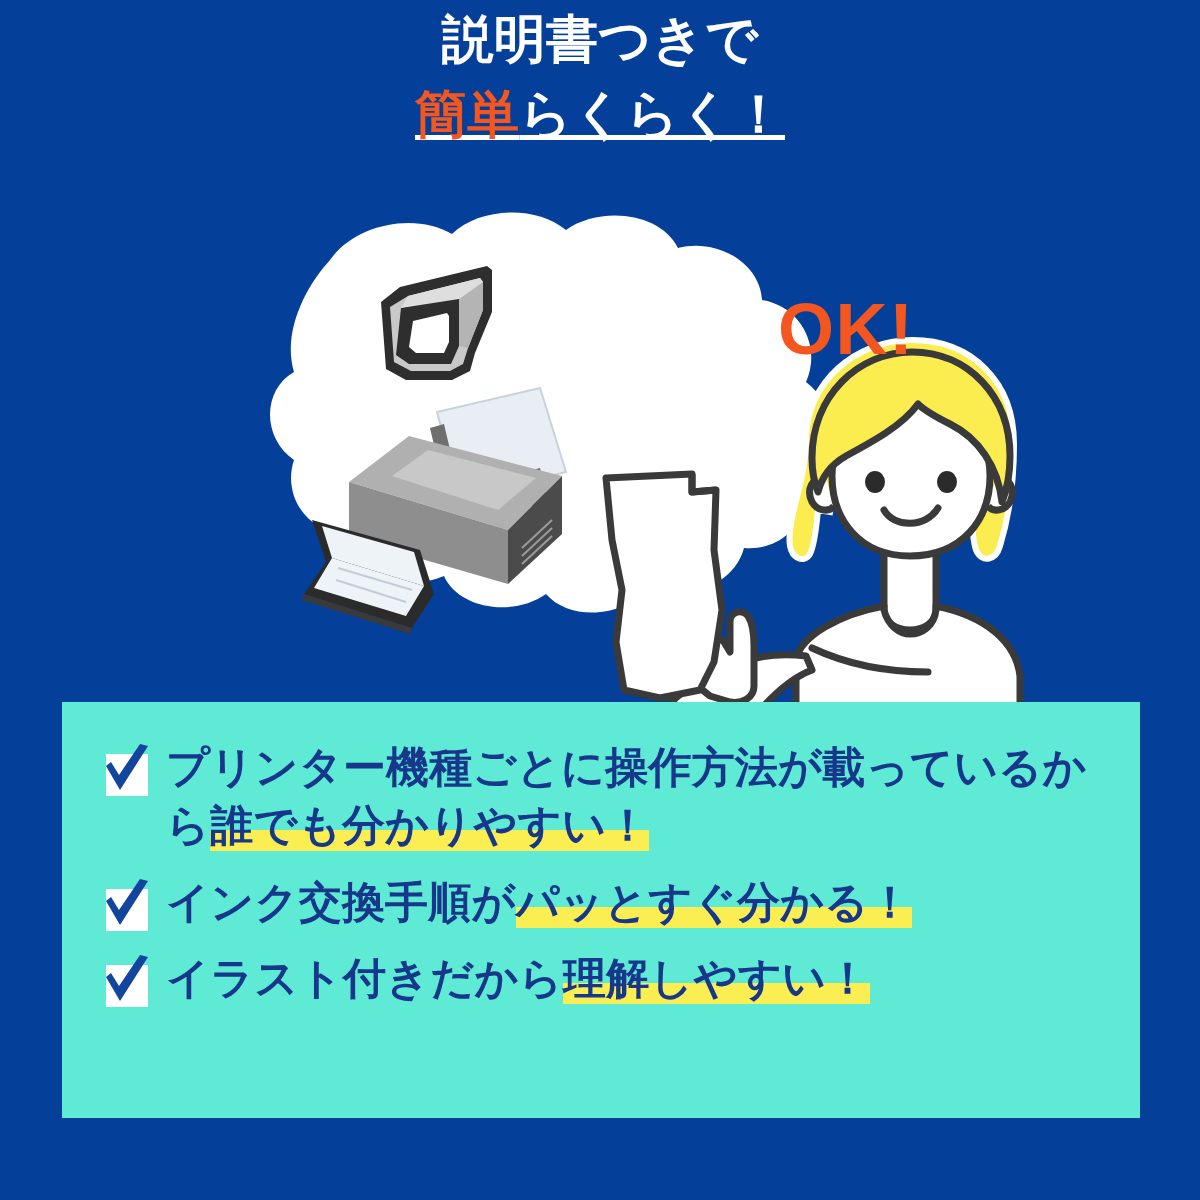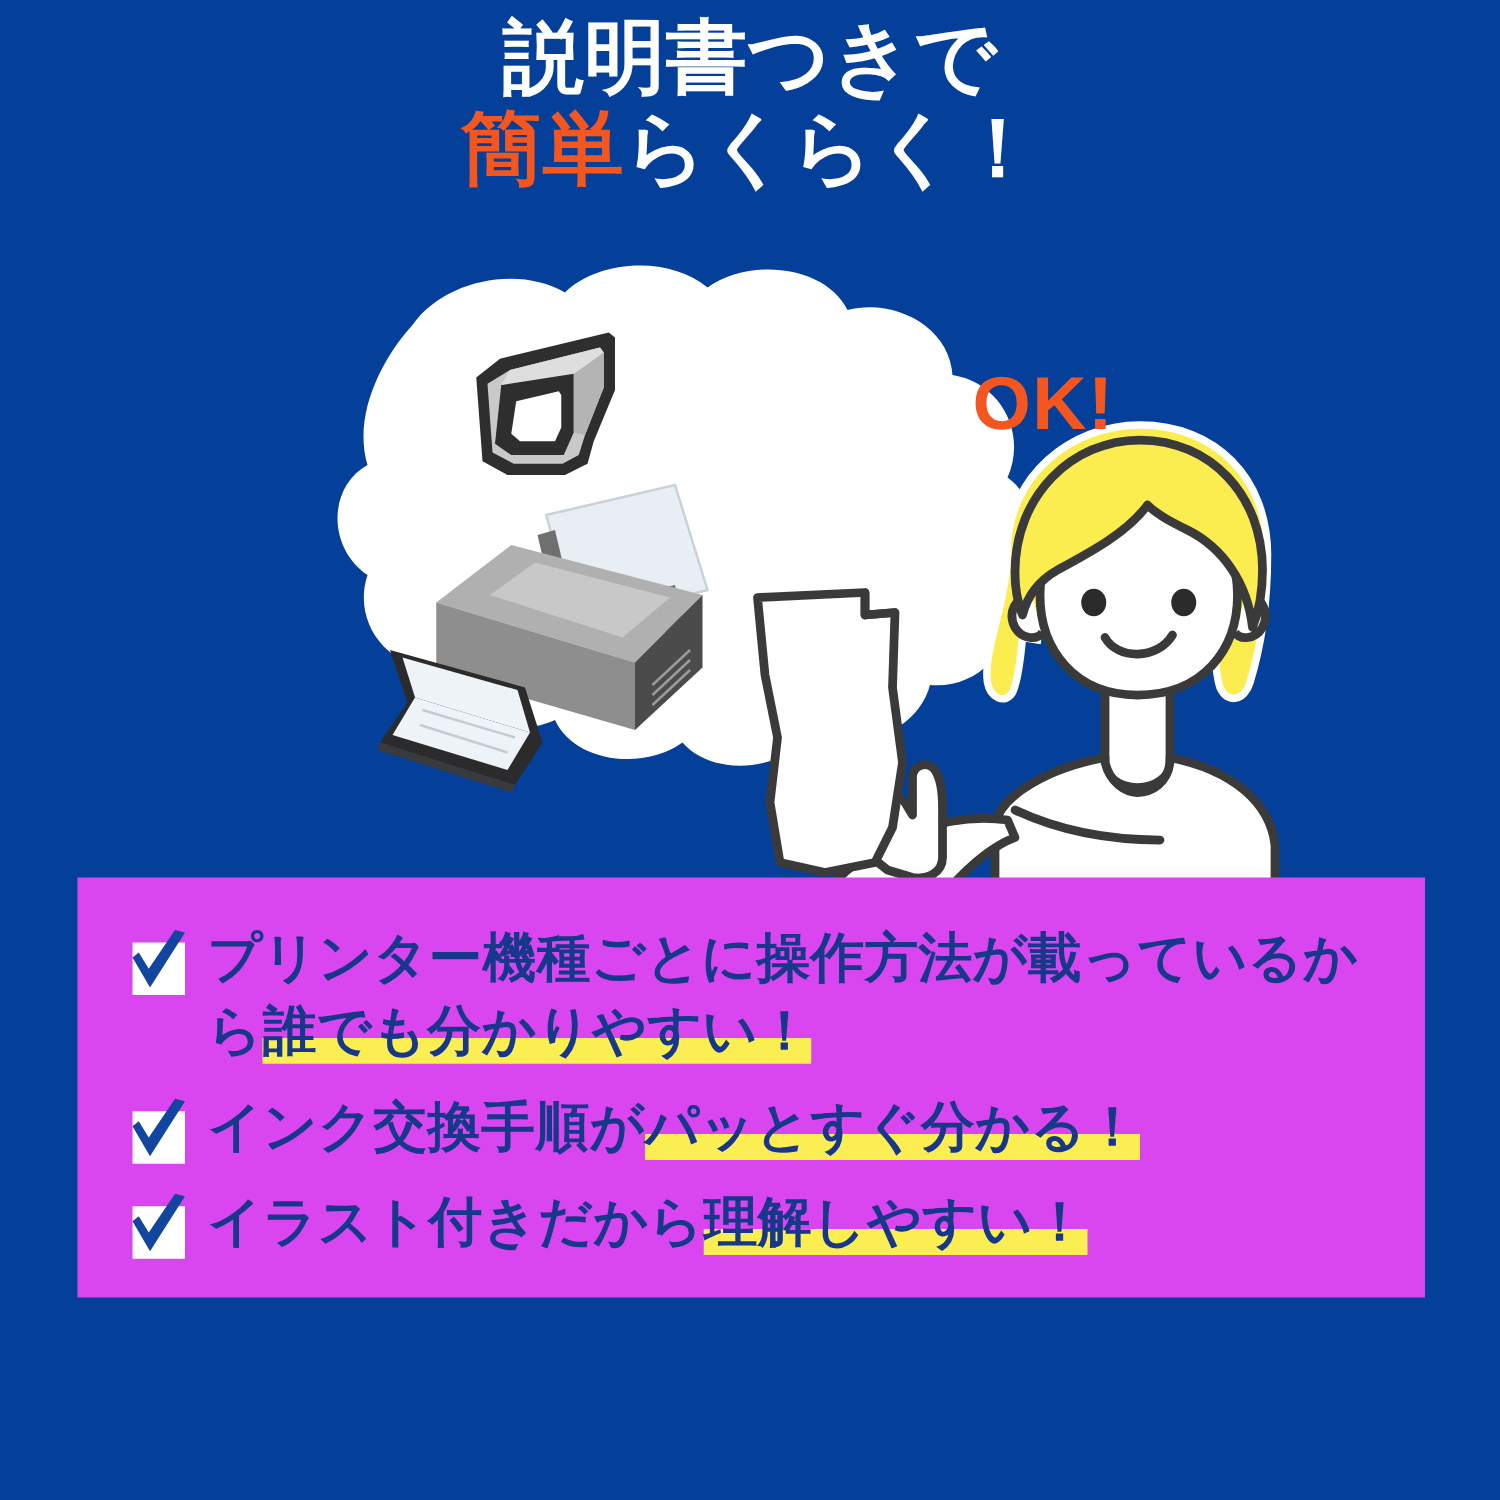--- a/index.html
+++ b/index.html
@@ -23,33 +23,33 @@
     left: 0;
     width: 1200px;
     text-align: center;
     line-height: 1.06;
     letter-spacing: 0.01em;
     font-weight: bold;
     z-index: 30;
   }
   .headline .line {
     display: block;
-    font-size: 65px;
+    font-size: 52px;
     color: #FFFFFF;
     white-space: nowrap;
   }
-  .headline .line2 { margin-top: 4px; }
+  .headline .line2 { margin-top: 20px; text-decoration: underline; }
   .accent-orange { color: #F4561F; }
 
   
   .ok-text {
     position: absolute;
     left: 778px;
     top: 288px;
-    font-size: 60px;
+    font-size: 72px;
     font-weight: bold;
     color: #F4561F;
     letter-spacing: 0.02em;
     z-index: 25;
   }
 
   
   .illus {
     position: absolute;
     left: 0;
@@ -59,22 +59,22 @@
     z-index: 10;
   }
   .illus svg { display: block; }
 
   
   .panel {
     position: absolute;
     left: 62px;
     top: 702px;
     width: 1078px;
-    height: 336px;
-    background: #d946ef;
+    height: 416px;
+    background: #5eead4;
     z-index: 40;
   }
   .bullets {
     position: absolute;
     left: 38px;
     top: 34px;
     right: 24px;
   }
   .bullet {
     display: flex;

